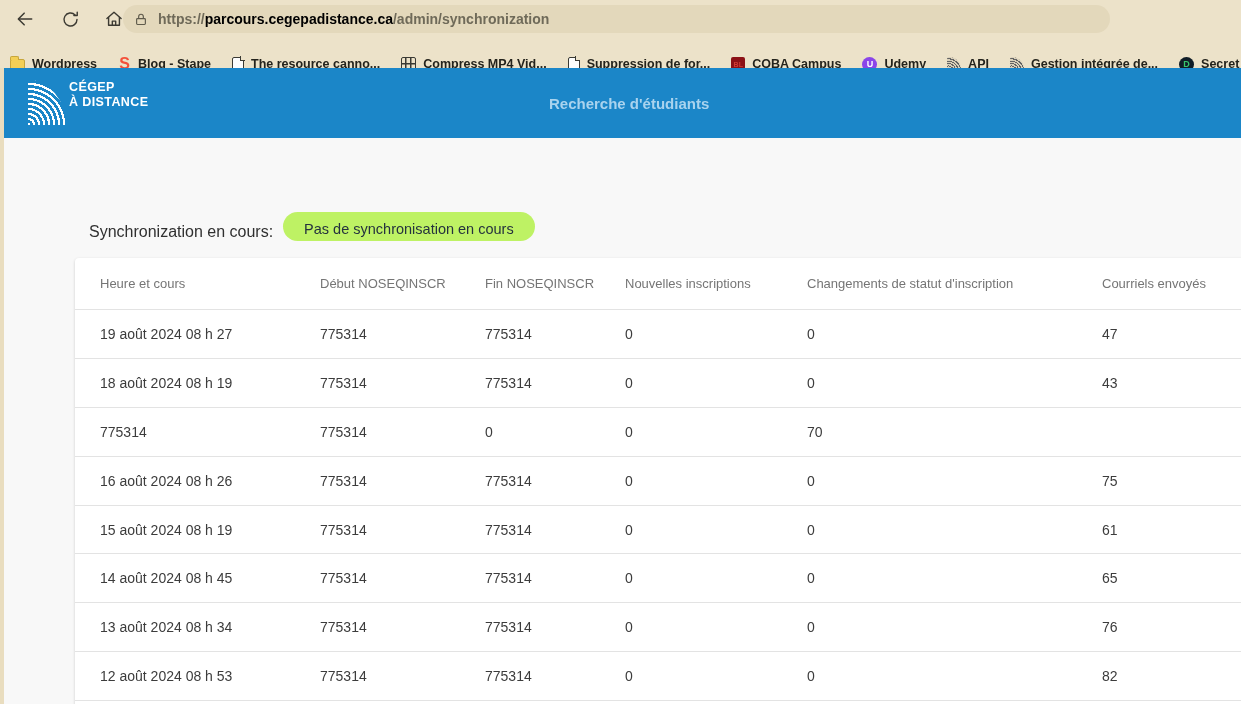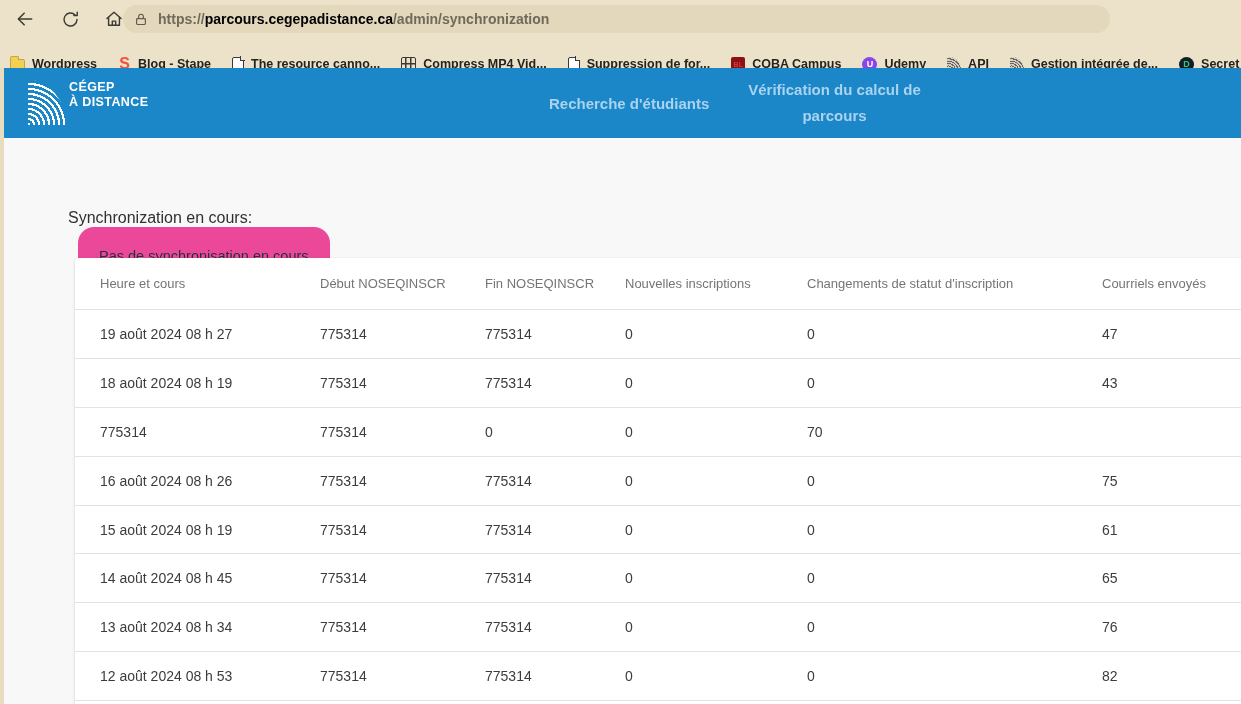--- a/index.html
+++ b/index.html
@@ -42,23 +42,23 @@
   
   .left-edge{position:absolute;left:0;top:68px;width:4px;height:636px;background:#e9ddbf;}
   .app-header{position:absolute;left:4px;top:68px;width:1237px;height:70px;background:#1b86c8;}
   .logo{position:absolute;left:24px;top:12px;display:flex;align-items:flex-start;gap:3px;cursor:pointer;}
   .logo-arcs{width:38px;height:45px;border-radius:0 100% 0 0;background:repeating-radial-gradient(circle at 0% 100%, #fff 0 2.2px, rgba(255,255,255,0) 2.2px 5px);}
   .logo-text{color:#fff;font-weight:bold;font-size:12.5px;line-height:15px;letter-spacing:.4px;}
   .nav-item{position:absolute;top:0;height:70px;display:flex;align-items:center;color:#a9d3ee;font-size:15px;font-weight:600;cursor:pointer;}
   .nav-1{left:545px;}
   .nav-2{left:738px;width:185px;text-align:center;line-height:26px;justify-content:center;}
 
-  .sync-row{position:absolute;left:68px;top:209px;height:32px;display:flex;align-items:flex-start;flex-direction:column;}
+  .sync-row{position:absolute;left:89px;top:209px;height:32px;display:flex;align-items:flex-end;}
   .sync-label{font-size:16px;color:#303030;}
-  .badge{margin-left:10px;height:27px;line-height:32px;padding:13px 21px;border-radius:16px;background:#ec4899;color:#25323e;font-size:14.5px;font-weight:500;}
+  .badge{margin-left:10px;height:27px;line-height:32px;padding:1px 21px;border-radius:16px;background:#bef264;color:#25323e;font-size:14.5px;font-weight:500;}
 
   .card{position:absolute;left:75px;top:258px;width:1300px;height:450px;background:#fff;border-radius:4px 4px 0 0;box-shadow:0 1px 3px rgba(0,0,0,.18);}
   .tgrid{display:grid;grid-template-columns:220px 165px 140px 182px 295px 1fr;align-items:center;padding-left:25px;box-sizing:border-box;border-bottom:1px solid #e3e3e3;}
   .thead{height:52px;color:#757575;font-size:13px;}
   .trow{height:48.9px;color:#3c3c3c;font-size:14px;}
 </style>
 </head>
 <body>
 
 <div id="root">
@@ -144,21 +144,20 @@
 
   <div class="app-header">
     <div class="logo">
       <div class="logo-arcs"></div>
       <div class="logo-text">
         <div>CÉGEP</div>
         <div>À DISTANCE</div>
       </div>
     </div>
     <div class="nav-item nav-1">Recherche d'étudiants</div>
-    <div class="nav-item nav-2">Vérification du calcul de parcours</div>
   </div>
 
   <div class="sync-row">
     <span class="sync-label">Synchronization en cours:</span>
     <span class="badge">Pas de synchronisation en cours</span>
   </div>
 
   <div class="card">
     <div class="tgrid thead">
         <div>Heure et cours</div>

